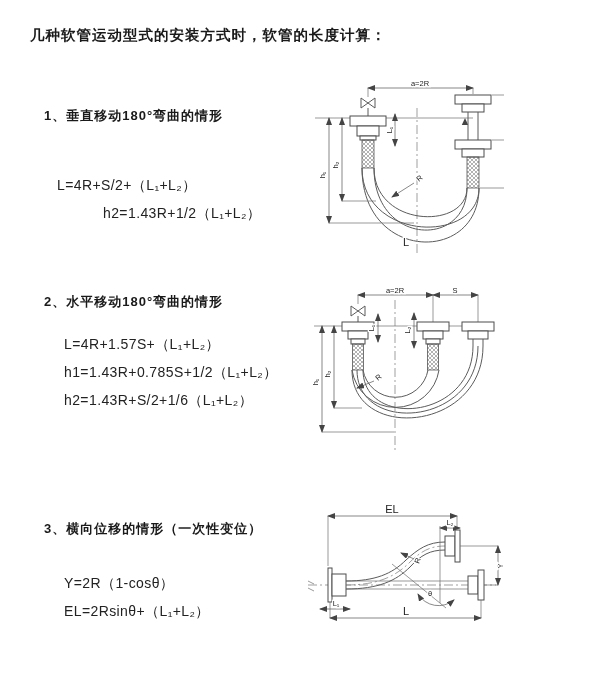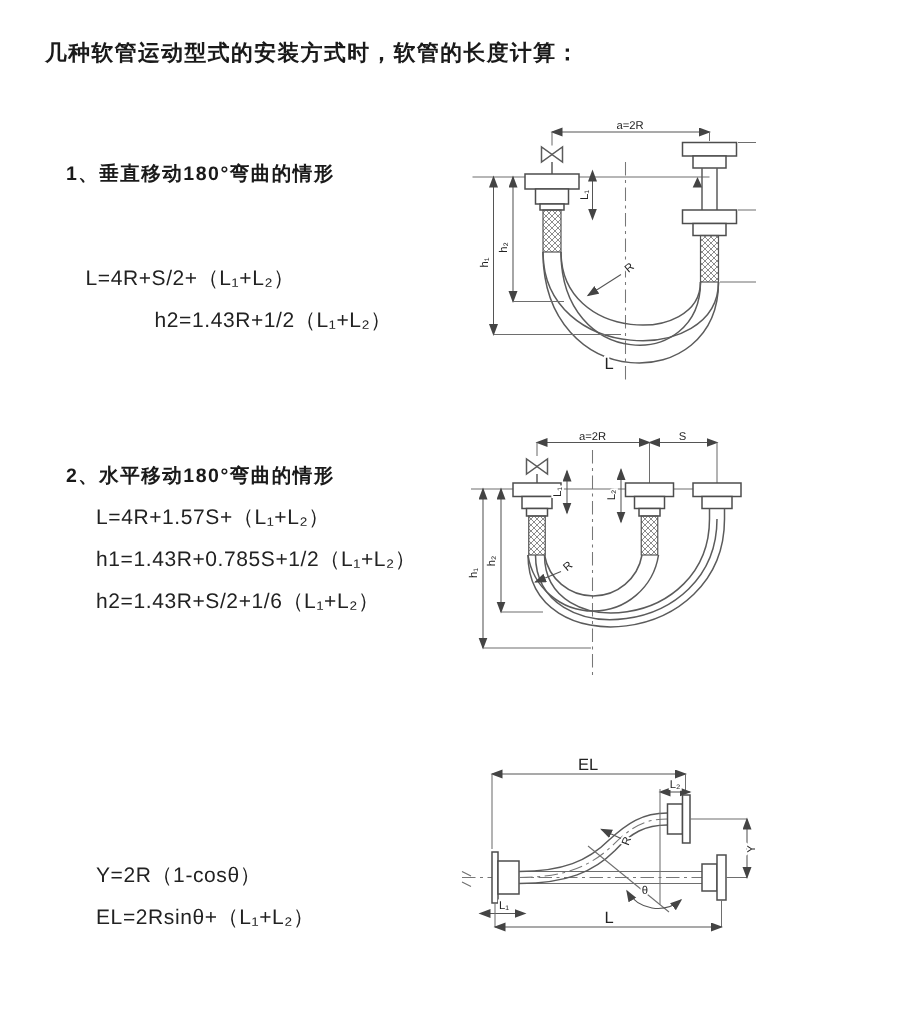--- a/index.html
+++ b/index.html
@@ -24,25 +24,26 @@
 <body>
 
 <div id="page">
 
   <div class="title">几种软管运动型式的安装方式时，软管的长度计算：</div>
 
   <div class="sec-heading" style="left:44px;top:107px;">1、垂直移动180°弯曲的情形</div>
   <div class="formula" style="left:57px;top:138px;margin-top:39px;">L=4R+S/2+（L₁+L₂）</div>
   <div class="formula" style="left:64px;top:205px;margin-left:39px;">h2=1.43R+1/2（L₁+L₂）</div>
 
-  <div class="sec-heading" style="left:44px;top:308px;">2、水平移动180°弯曲的情形</div>
+  <div class="sec-heading" style="left:44px;top:293px;">2、水平移动180°弯曲的情形</div>
   <div class="formula" style="left:64px;top:336px;">L=4R+1.57S+（L₁+L₂）</div>
   <div class="formula" style="left:64px;top:364px;">h1=1.43R+0.785S+1/2（L₁+L₂）</div>
   <div class="formula" style="left:64px;top:392px;">h2=1.43R+S/2+1/6（L₁+L₂）</div>
 
+  <div class="sec-heading" style="left:44px;top:520px;">3、横向位移的情形（一次性变位）</div>
   <div class="formula" style="left:64px;top:575px;">Y=2R（1-cosθ）</div>
   <div class="formula" style="left:64px;top:603px;text-align:center;">EL=2Rsinθ+（L₁+L₂）</div>
 
   <svg style="left:302px;top:70px;" width="290" height="192" viewBox="0 0 290 192">
     <defs>
       <marker id="ae1" markerWidth="9" markerHeight="8" refX="7" refY="3" orient="auto" markerUnits="userSpaceOnUse">
         <path d="M0,0 L8,3 L0,6 Z" fill="#444"></path>
         </marker>
       <marker id="as1" markerWidth="9" markerHeight="8" refX="7" refY="3" orient="auto-start-reverse" markerUnits="userSpaceOnUse">
         <path d="M0,0 L8,3 L0,6 Z" fill="#444"></path>

